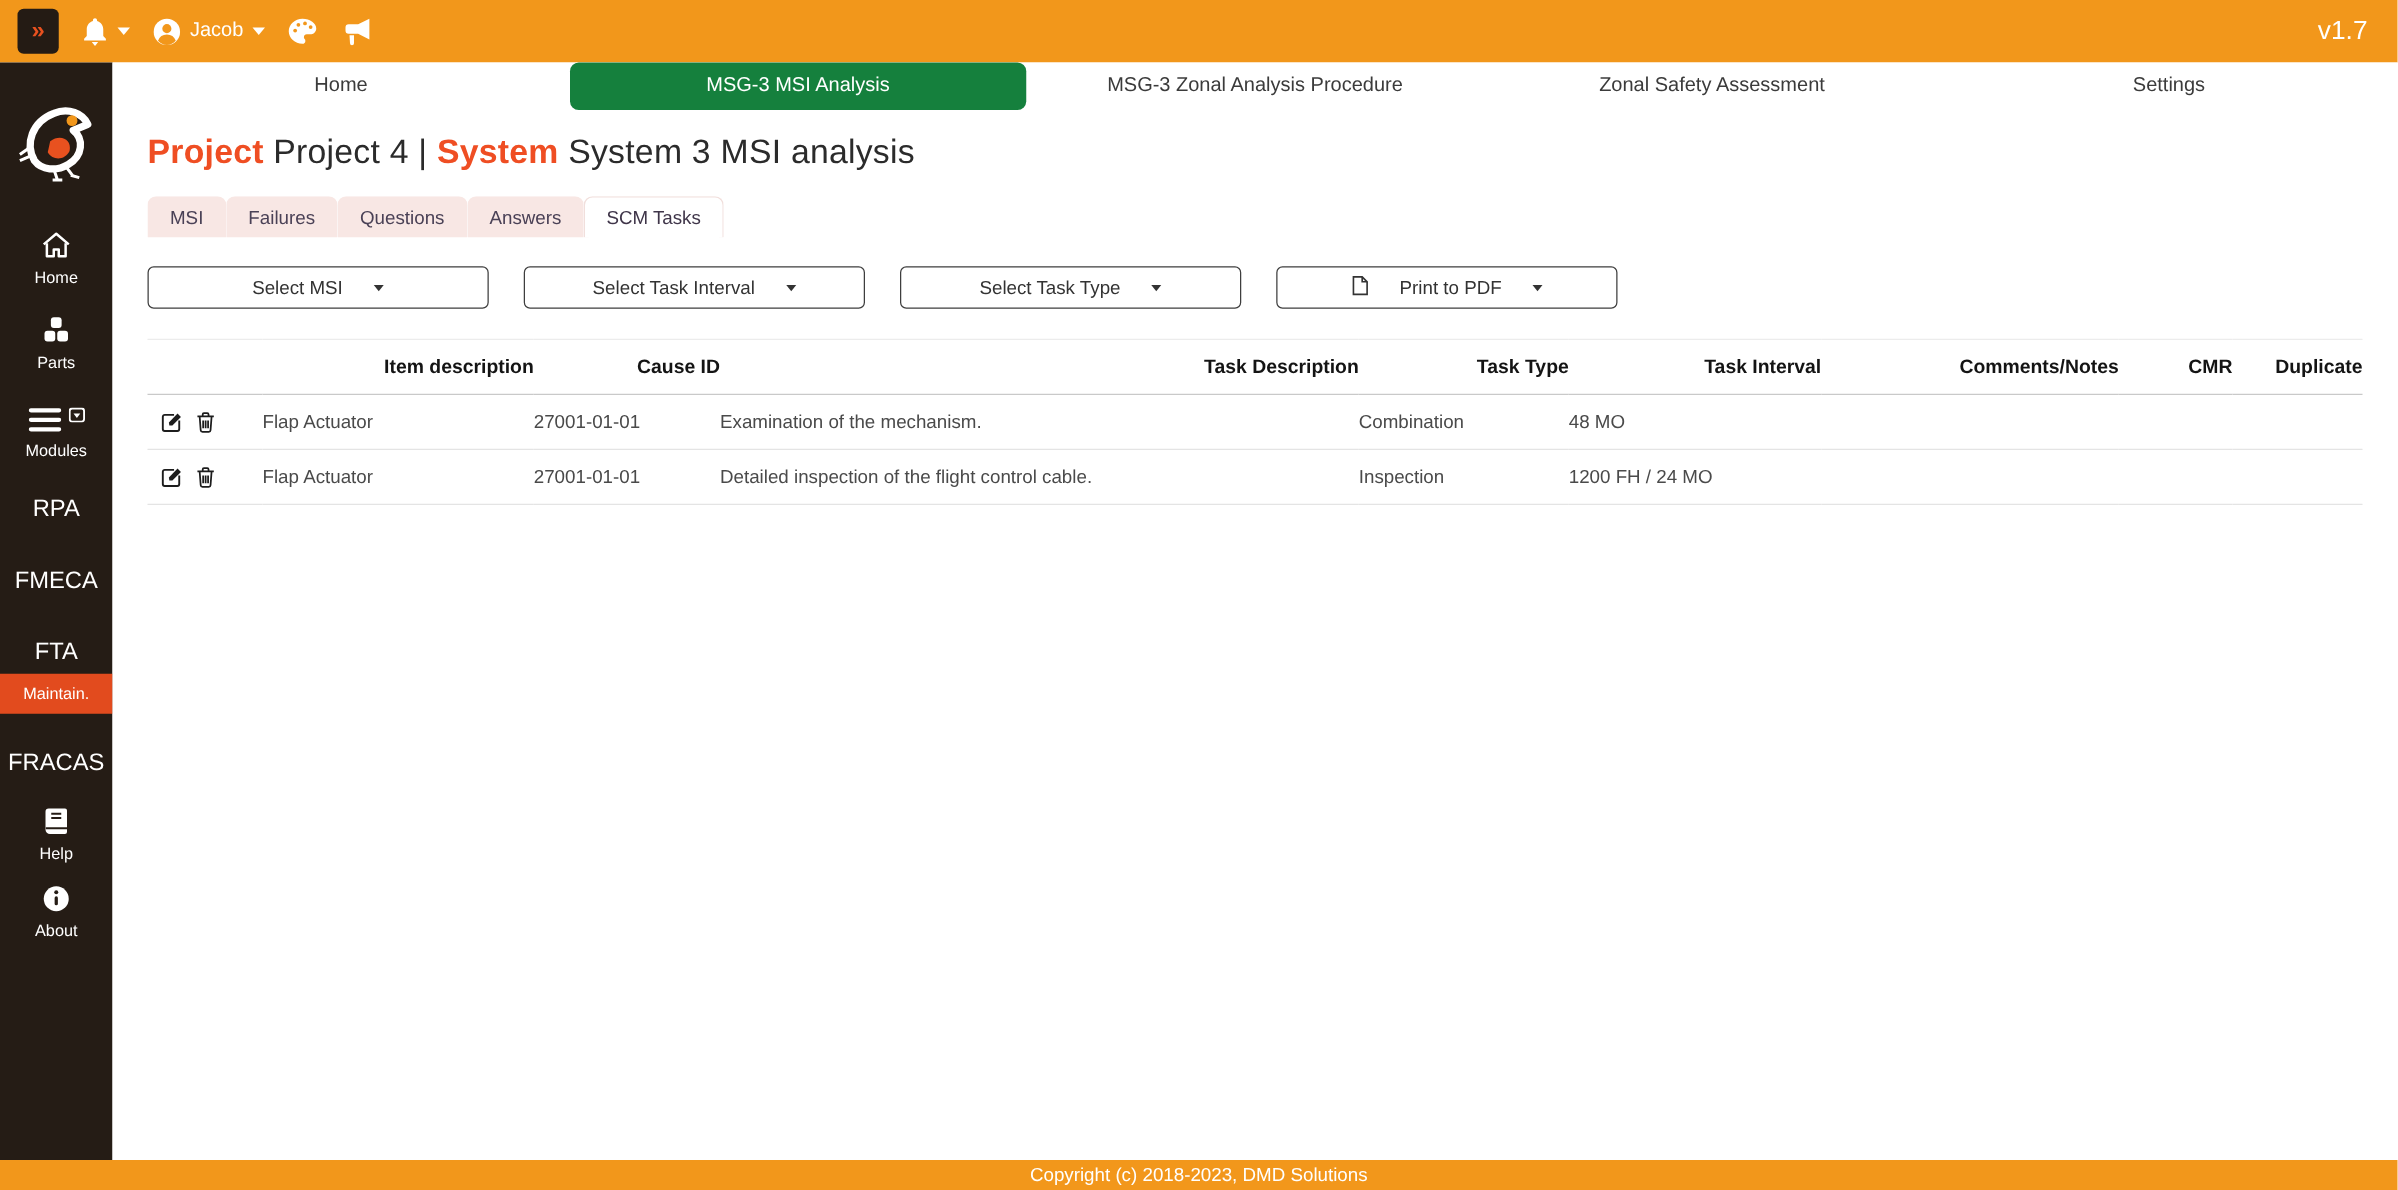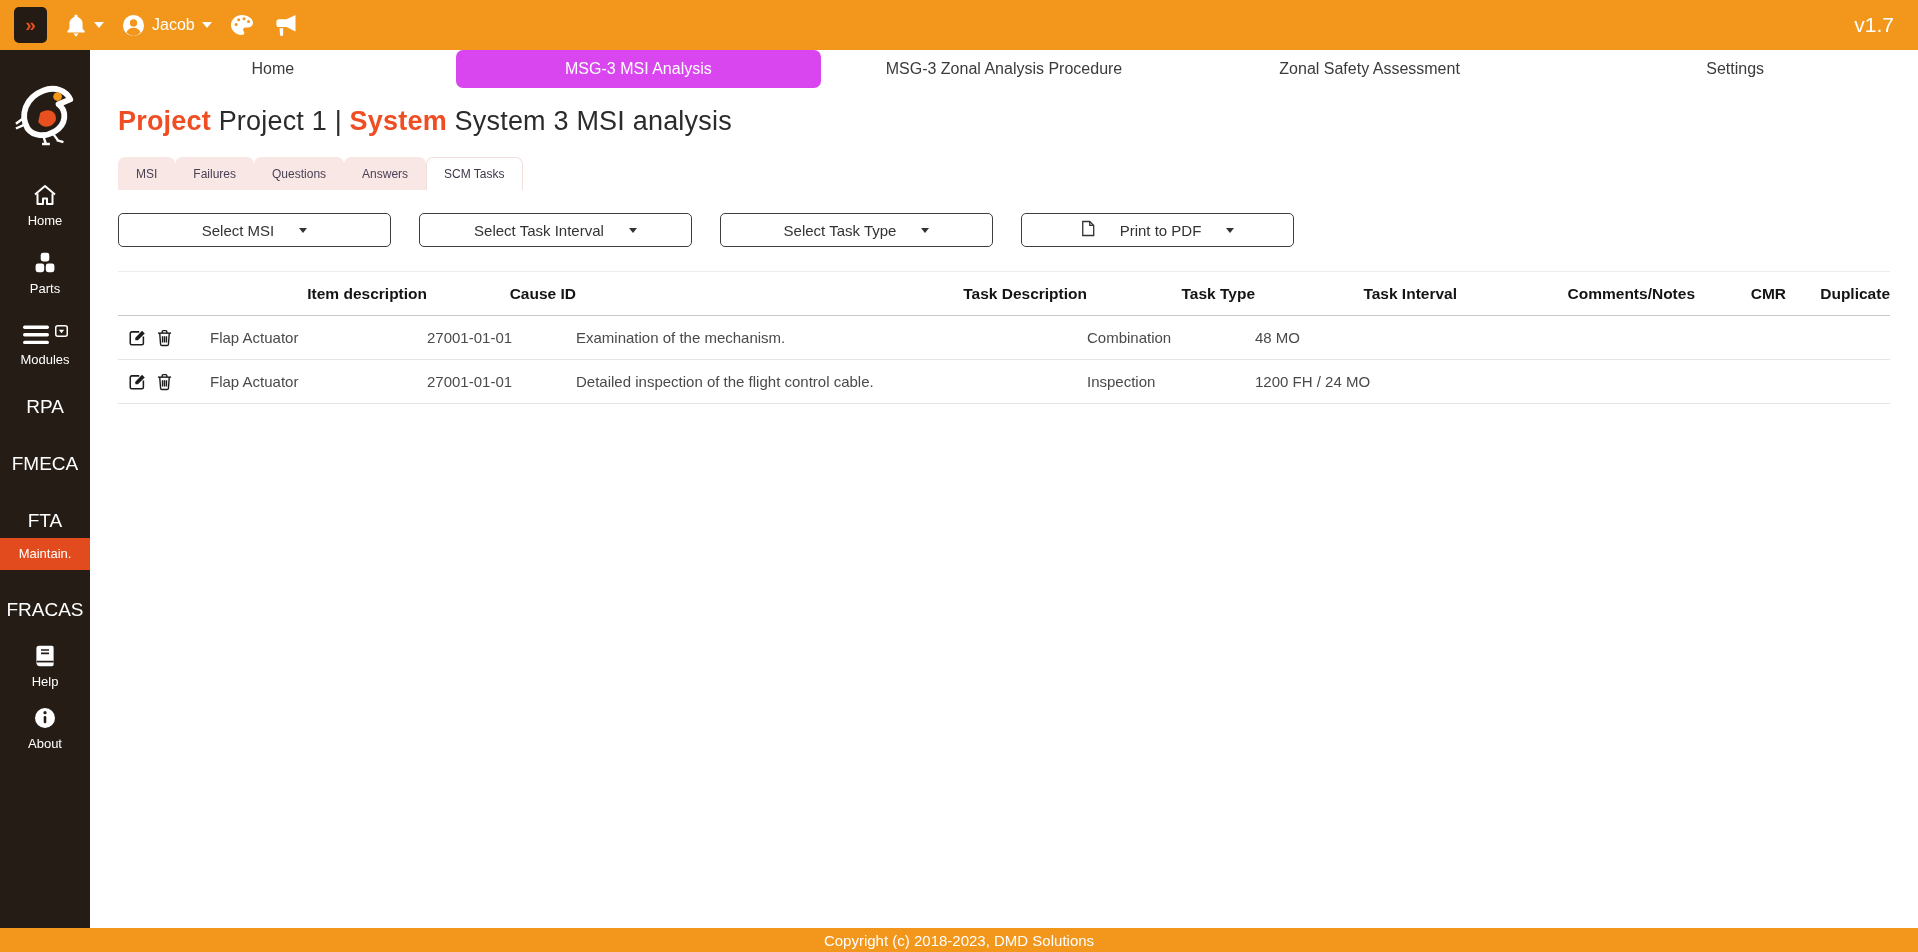--- a/index.html
+++ b/index.html
@@ -48,30 +48,30 @@
   .modules-icons { display:flex; align-items:flex-start; gap:6px; }
 
   
   .main { position:absolute; left:90px; top:50px; width:1828px; height:878px; background:#fff; }
 
   .navbar { display:flex; height:38px; }
   .nav-item {
     flex:1; display:flex; align-items:center; justify-content:center;
     font-size:16px; color:#3b3b3b; cursor:pointer;
   }
-  .nav-item.active { background:#d946ef; color:#fff; border-radius:7px; }
+  .nav-item.active { background:#15803d; color:#fff; border-radius:7px; }
 
   .content { padding:18px 28px 0 28px; }
 
   .page-title { font-size:27px; color:#2b2b2b; letter-spacing:0.2px; }
   .page-title .accent { color:#EF4E23; font-weight:bold; }
 
   .tabs { display:flex; margin-top:20px; }
   .tab {
-    padding:0 17px; height:33px; line-height:33px; font-size:12px; color:#4a4156;
+    padding:0 17px; height:33px; line-height:33px; font-size:15px; color:#4a4156;
     background:#F8E7E4; border-radius:7px 7px 0 0; cursor:pointer;
     border:1px solid transparent; border-bottom:none;
   }
   .tab.active { background:#fff; border-color:#f1dfdc; color:#3f3549; }
 
   .toolbar { display:flex; margin-top:23px; gap:28px; }
   .toolbar-btn {
     width:273px; height:34px; background:#fff; border:1px solid #3e3e3e; border-radius:5px;
     display:flex; align-items:center; justify-content:center; gap:25px;
     font-size:15px; color:#333; cursor:pointer;
@@ -251,21 +251,21 @@
     <div class="nav-item active">MSG-3 MSI Analysis</div>
     <div class="nav-item">MSG-3 Zonal Analysis Procedure</div>
     <div class="nav-item">Zonal Safety Assessment</div>
     <div class="nav-item">Settings</div>
   </div>
 
   <div class="content">
 
     <div class="page-title">
       <span class="accent">Project</span>
-      <span>Project 1 |</span>
+      <span>Project 4 |</span>
       <span class="accent">System</span>
       <span>System 3 MSI analysis</span>
     </div>
 
     <div class="tabs">
       <div class="tab">MSI</div>
       <div class="tab">Failures</div>
       <div class="tab">Questions</div>
       <div class="tab">Answers</div>
       <div class="tab active">SCM Tasks</div>

